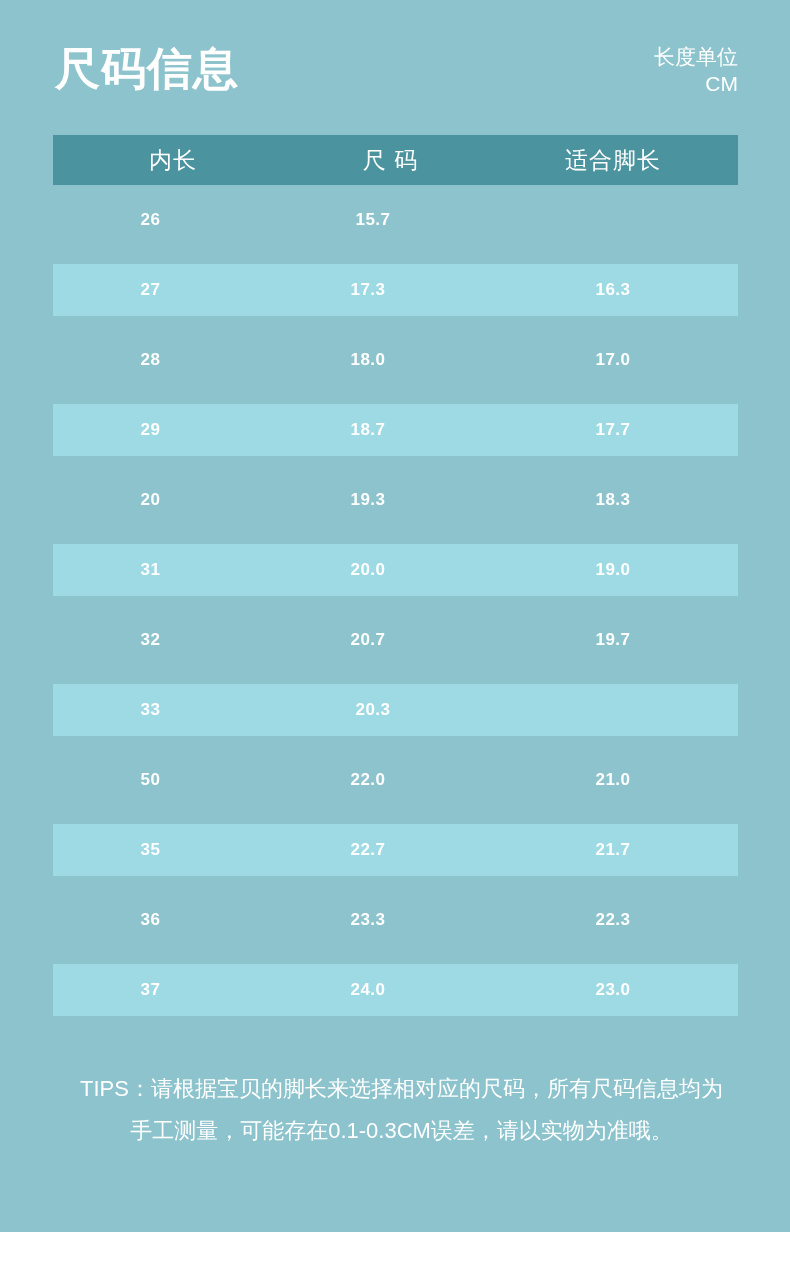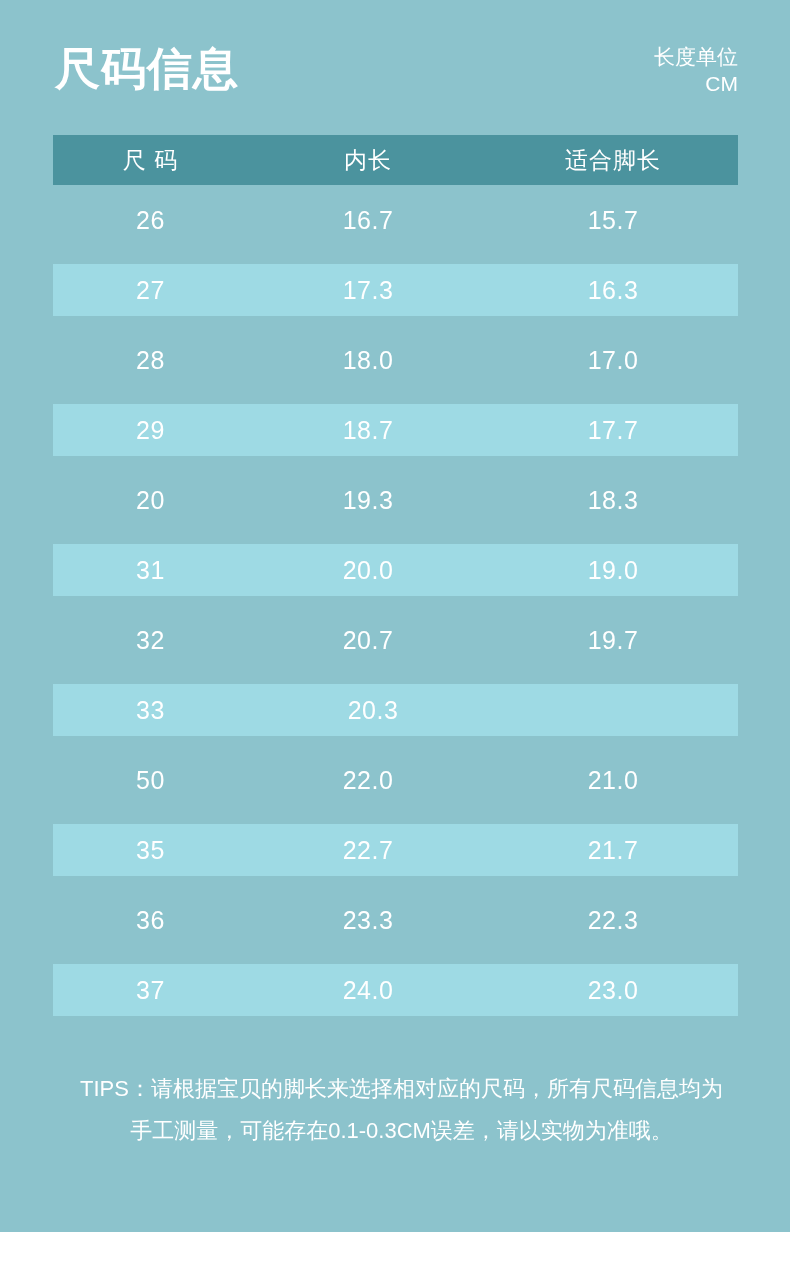--- a/index.html
+++ b/index.html
@@ -99,22 +99,22 @@
     color: #ffffff;
     text-align: center;
     white-space: nowrap;
   }
   .thead .cell {
     font-size: 23px;
     font-weight: normal;
     letter-spacing: 1px;
   }
   .tbody-row .cell {
-    font-size: 25px;
-    font-weight: normal;
+    font-size: 17px;
+    font-weight: bold;
     letter-spacing: 0.5px;
   }
   .col-size  { width: 195px; }
   .col-inner { width: 240px; }
   .col-foot  { width: 250px; }
 
   
   #tips {
     position: absolute;
     left: 59px;
@@ -138,28 +138,27 @@
   <div id="head">
     <div id="page-title">尺码信息</div>
     <div id="unit-block">
       <div>长度单位</div>
       <div>CM</div>
     </div>
   </div>
 
   <div id="size-table">
     <div class="trow thead">
+      <div class="cell col-inner">内长</div>
       <div class="cell col-size">尺 码</div>
-      <div class="cell col-inner">内长</div>
       <div class="cell col-foot">适合脚长</div>
     </div>
     <div id="table-body">
         <div class="trow tbody-row">
           <div class="cell col-size">26</div>
-          <div class="cell col-inner">16.7</div>
           <div class="cell col-foot">15.7</div>
         </div>
         <div class="trow tbody-row striped">
           <div class="stripe"></div>
           <div class="cell col-size">27</div>
           <div class="cell col-inner">17.3</div>
           <div class="cell col-foot">16.3</div>
         </div>
         <div class="trow tbody-row">
           <div class="cell col-size">28</div>

